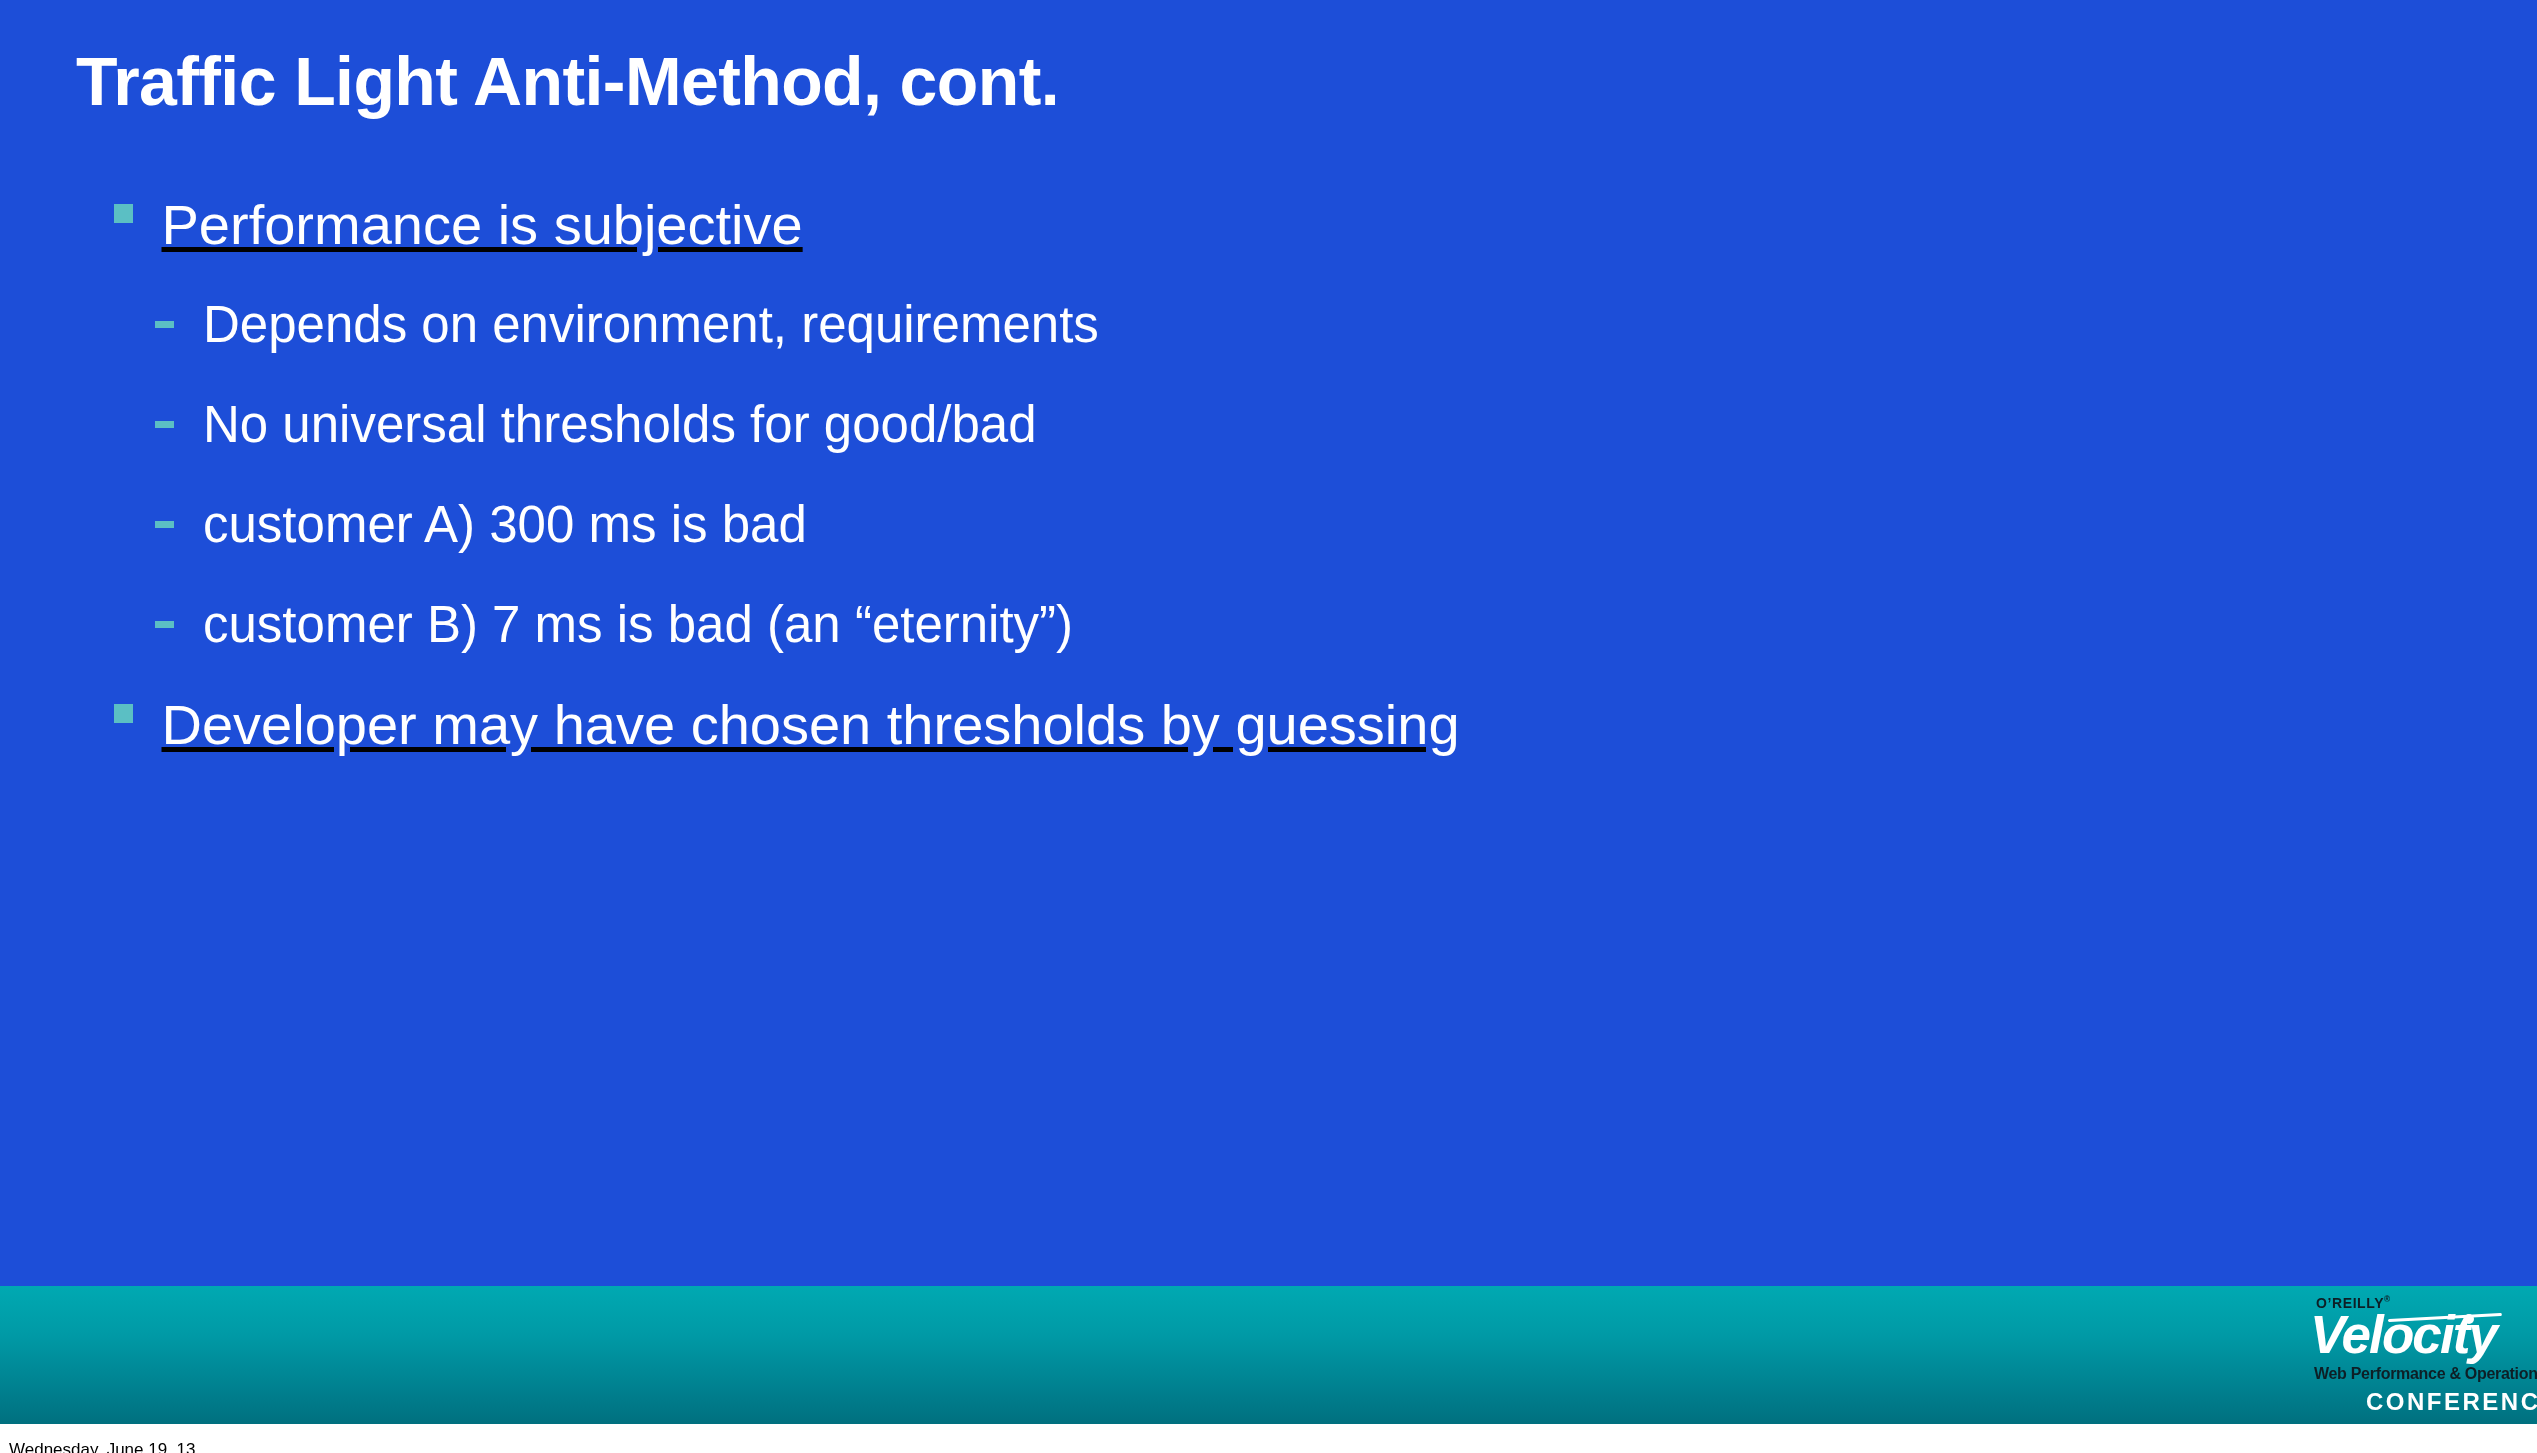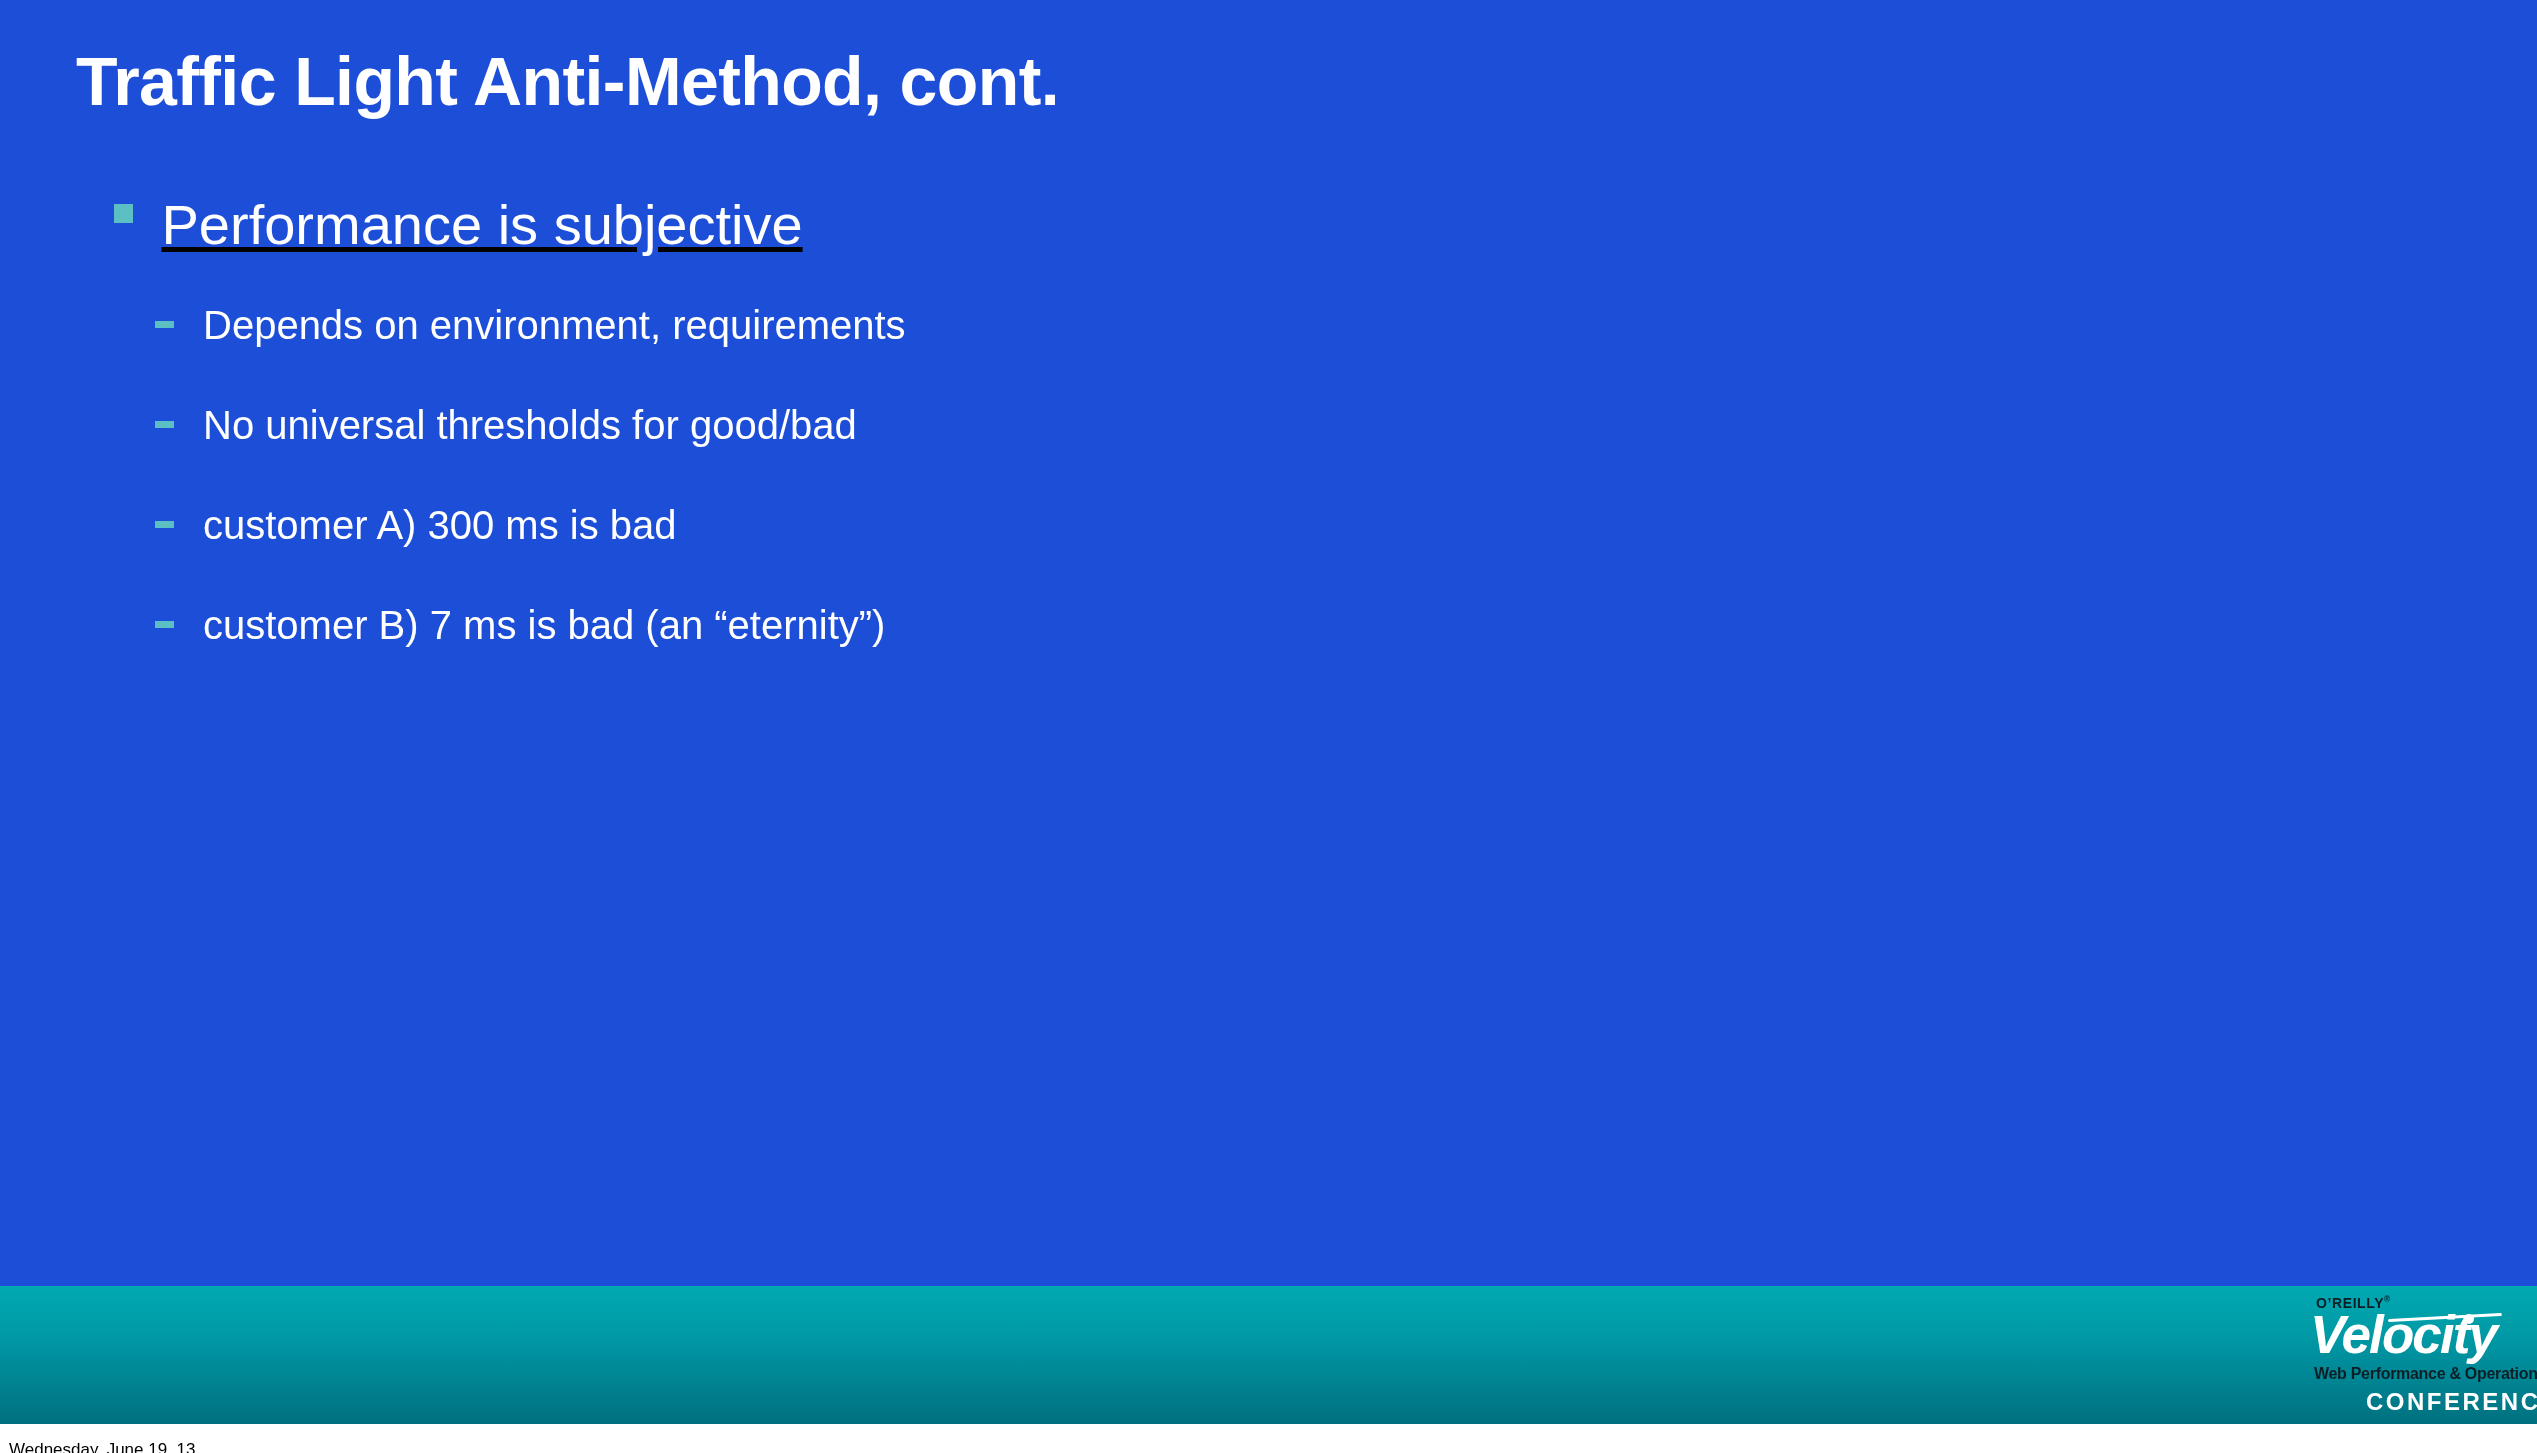--- a/index.html
+++ b/index.html
@@ -90,21 +90,21 @@
   }
   .bullet-row.lvl2 .marker {
     width: 19px;
     height: 7px;
     background: #5BBFC4;
     flex: 0 0 auto;
     margin-top: 46px;
     margin-right: 29px;
   }
   .bullet-row.lvl2 .bullet-text {
-    font-size: 40px;
+    font-size: 51px;
     line-height: 100px;
     color: #ffffff;
     font-weight: normal;
   }
 
   
   .footer-band {
     position: absolute;
     left: 0;
     top: 1286px;
@@ -238,20 +238,24 @@
       <div class="bullet-row lvl2">
         <span class="marker"></span>
         <span class="bullet-text">customer A) 300 ms is bad</span>
       </div>
 
       <div class="bullet-row lvl2">
         <span class="marker"></span>
         <span class="bullet-text">customer B) 7 ms is bad (an “eternity”)</span>
       </div>
 
+      <div class="bullet-row lvl1">
+        <span class="marker"></span>
+        <span class="bullet-text">Developer may have chosen thresholds by guessing</span>
+      </div>
 
     </div>
 
     <div class="footer-band">
       <div class="velocity-logo">
         <div class="logo-oreilly"><span>O’REILLY</span><span class="reg">®</span></div>
         <div class="logo-velocity">Velocity</div>
         <div class="logo-swoosh"></div>
         <div class="logo-dot"></div>
         <div class="logo-tagline">Web Performance &amp; Operations</div>

